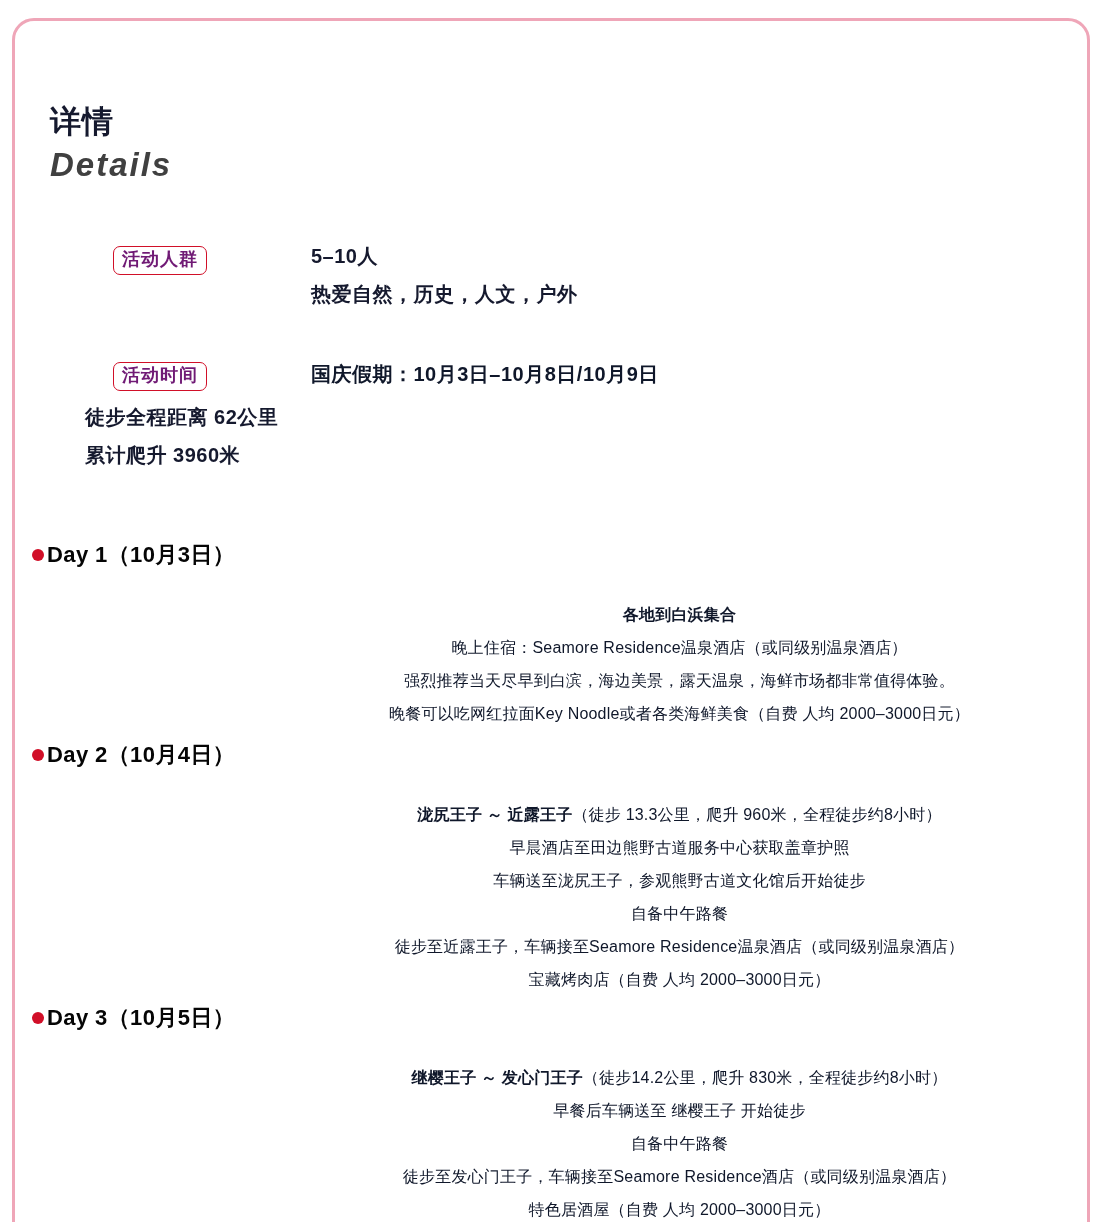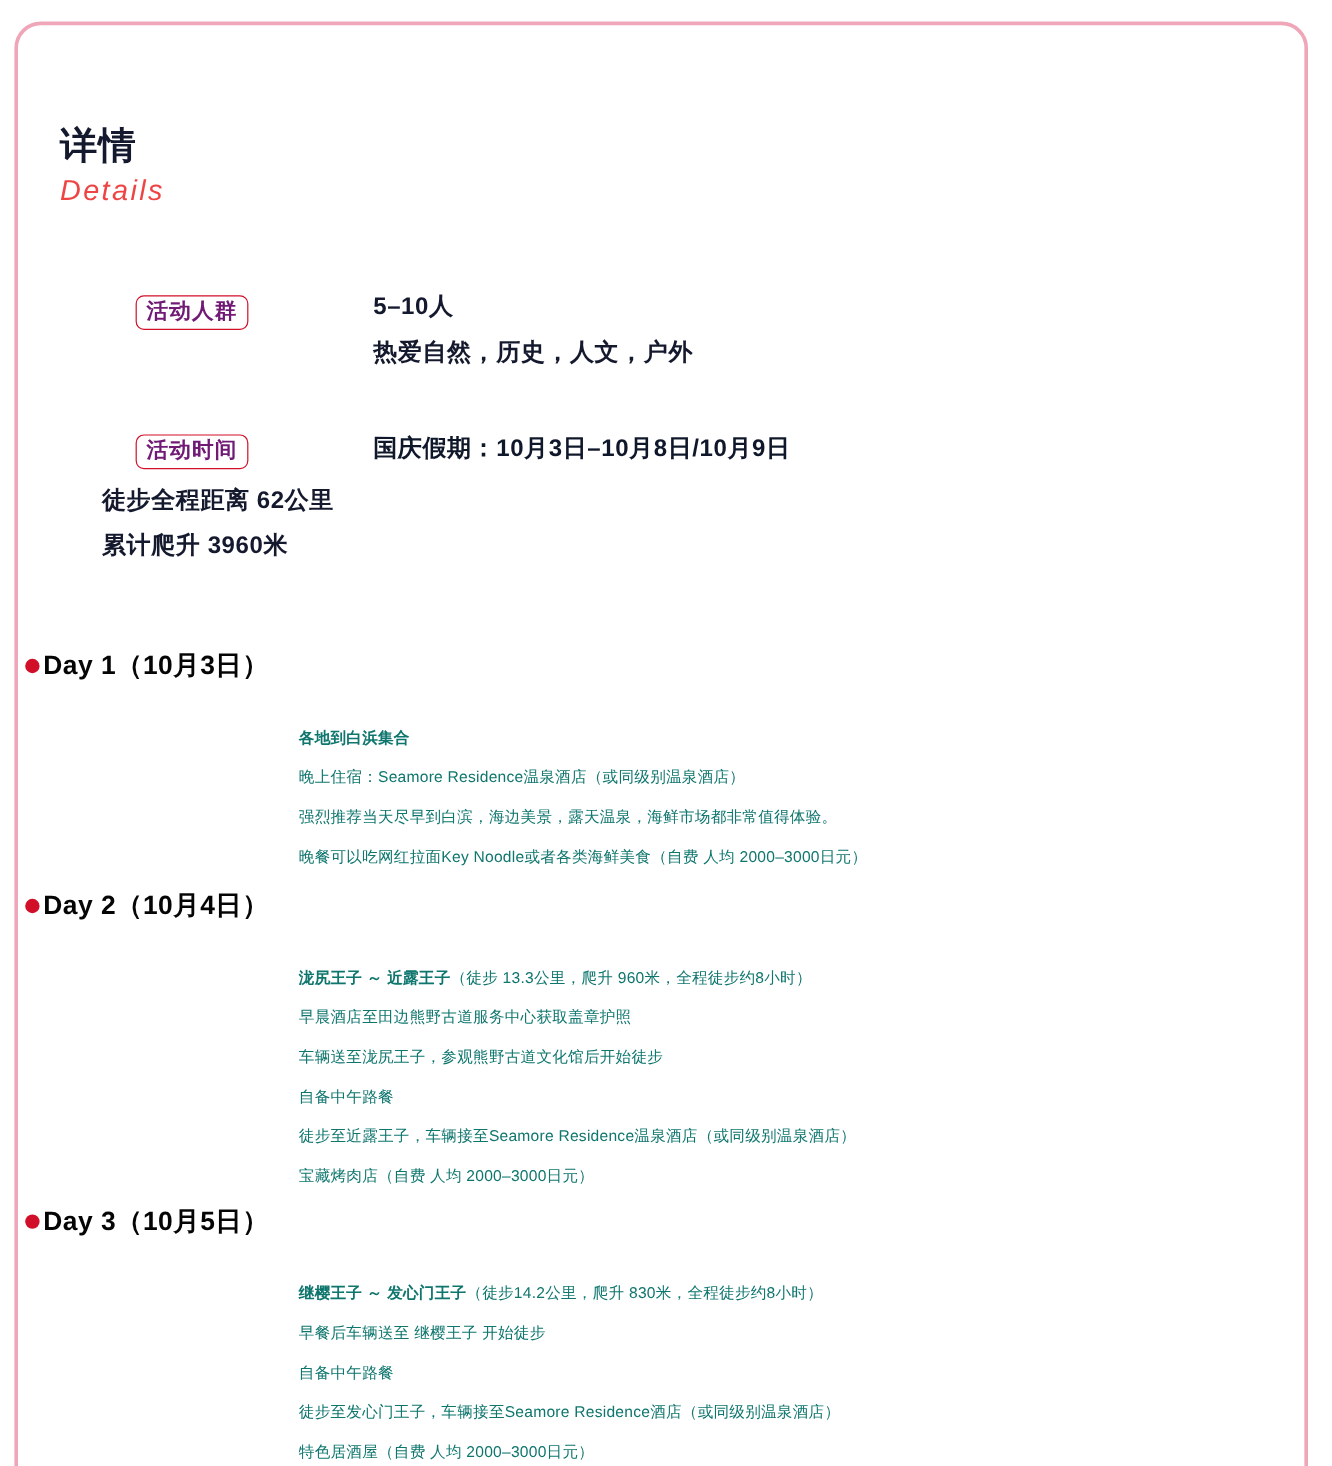--- a/index.html
+++ b/index.html
@@ -44,25 +44,25 @@
   .header h1 {
     margin: 0;
     font-size: 31px;
     font-weight: 700;
     letter-spacing: 1px;
     color: #15192e;
     line-height: 1.15;
   }
   .header .subtitle {
     margin: 6px 0 0 0;
-    font-size: 24px;
+    font-size: 33px;
     font-style: italic;
-    font-weight: 400;
+    font-weight: 700;
     letter-spacing: 2px;
-    color: #ef4444;
+    color: #404040;
     line-height: 1.15;
   }
 
   
   .info-block { position: absolute; left: 0; right: 0; }
   .info-block.block-a { top: 246px; }
   .info-block.block-b { top: 362px; }
 
   .info-row {
     display: flex;
@@ -109,45 +109,46 @@
 
   
   .day-section { position: absolute; left: 0; right: 0; }
   .day-1 { top: 540px; }
   .day-2 { top: 740px; }
   .day-3 { top: 1003px; }
 
   .day-head {
     display: flex;
     align-items: center;
-    padding-left: 21px;
+    padding-left: 32px;
     font-size: 22px;
     font-weight: 700;
     color: #050505;
     letter-spacing: 0.4px;
   }
   .day-dot {
     width: 12px;
     height: 12px;
     border-radius: 50%;
     background: #d10f28;
     display: inline-block;
     margin-right: 3px;
     flex: 0 0 12px;
   }
   .day-body {
     padding-left: 249px;
     margin-top: 28px;
   }
   .day-line {
-    font-size: 13px;
+    font-size: 16px;
     line-height: 33px;
-    color: #0f766e;
+    color: #0f172a;
     letter-spacing: 0.2px;
     white-space: nowrap;
+    text-align: center;
   }
   .day-line.lead { font-weight: 700; }
   .day-line.lead .detail { font-weight: 400; }
 </style>
 </head>
 <body>
 
 <div class="page-frame"></div>
 
 <div class="content">

